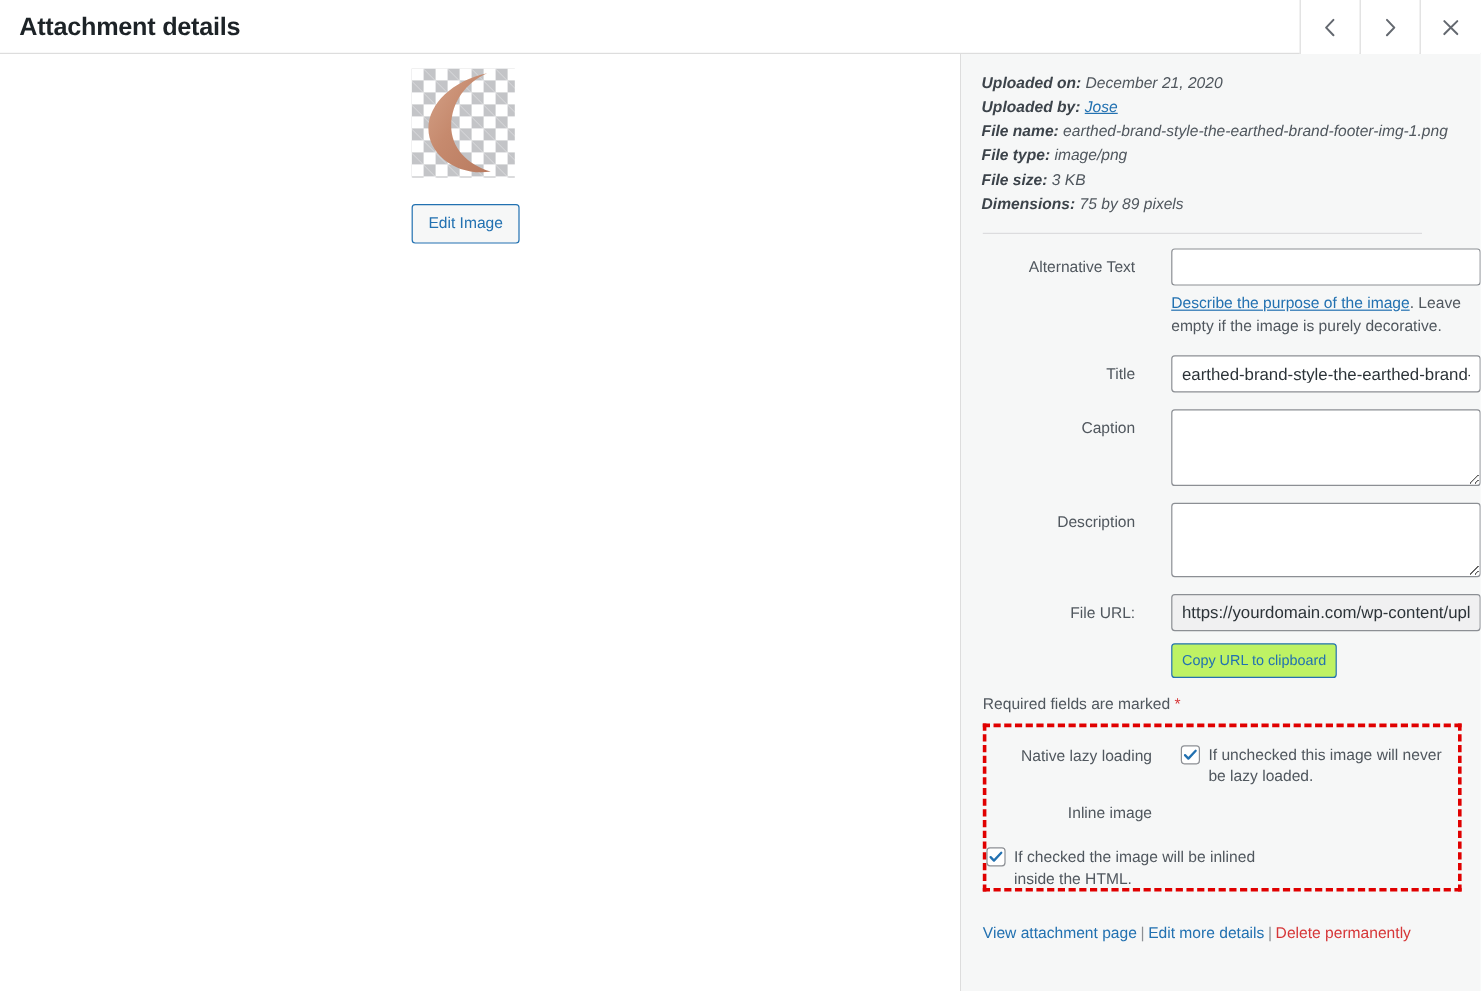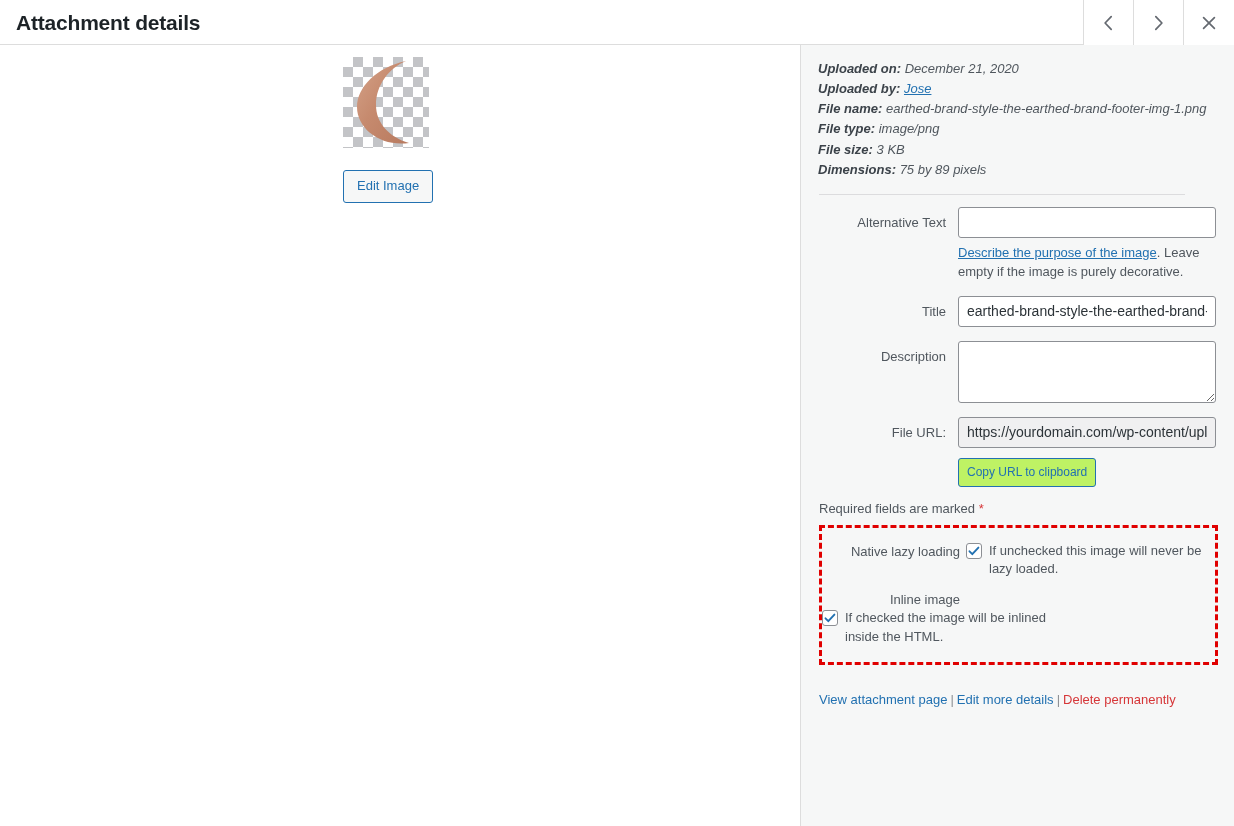--- a/index.html
+++ b/index.html
@@ -115,20 +115,21 @@
     height:1px;
     background:#dcdcde;
     border:0;
   }
 
   
   .setting-row{
     display:flex;
     align-items:flex-start;
     margin-bottom:14px;
+    gap:18px;
   }
   .setting-label{
     width:140px;
     min-width:140px;
     text-align:right;
     padding-right:12px;
     padding-top:7px;
     font-size:13px;
     color:#50575e;
     line-height:1.4;
@@ -333,20 +334,26 @@
       </div>
     </div>
 
     <div class="setting-row">
       <div class="setting-label">Title</div>
       <div class="setting-field">
         <input class="txt-input" type="text" value="earthed-brand-style-the-earthed-brand-footer-img-1" style="">
       </div>
     </div>
 
+    <div class="setting-row">
+      <div class="setting-label">Caption</div>
+      <div class="setting-field">
+        <textarea class="txt-area caption" style=""></textarea>
+      </div>
+    </div>
 
     <div class="setting-row">
       <div class="setting-label">Description</div>
       <div class="setting-field">
         <textarea class="txt-area description" style=""></textarea>
       </div>
     </div>
 
     <div class="setting-row">
       <div class="setting-label">File URL:</div>

